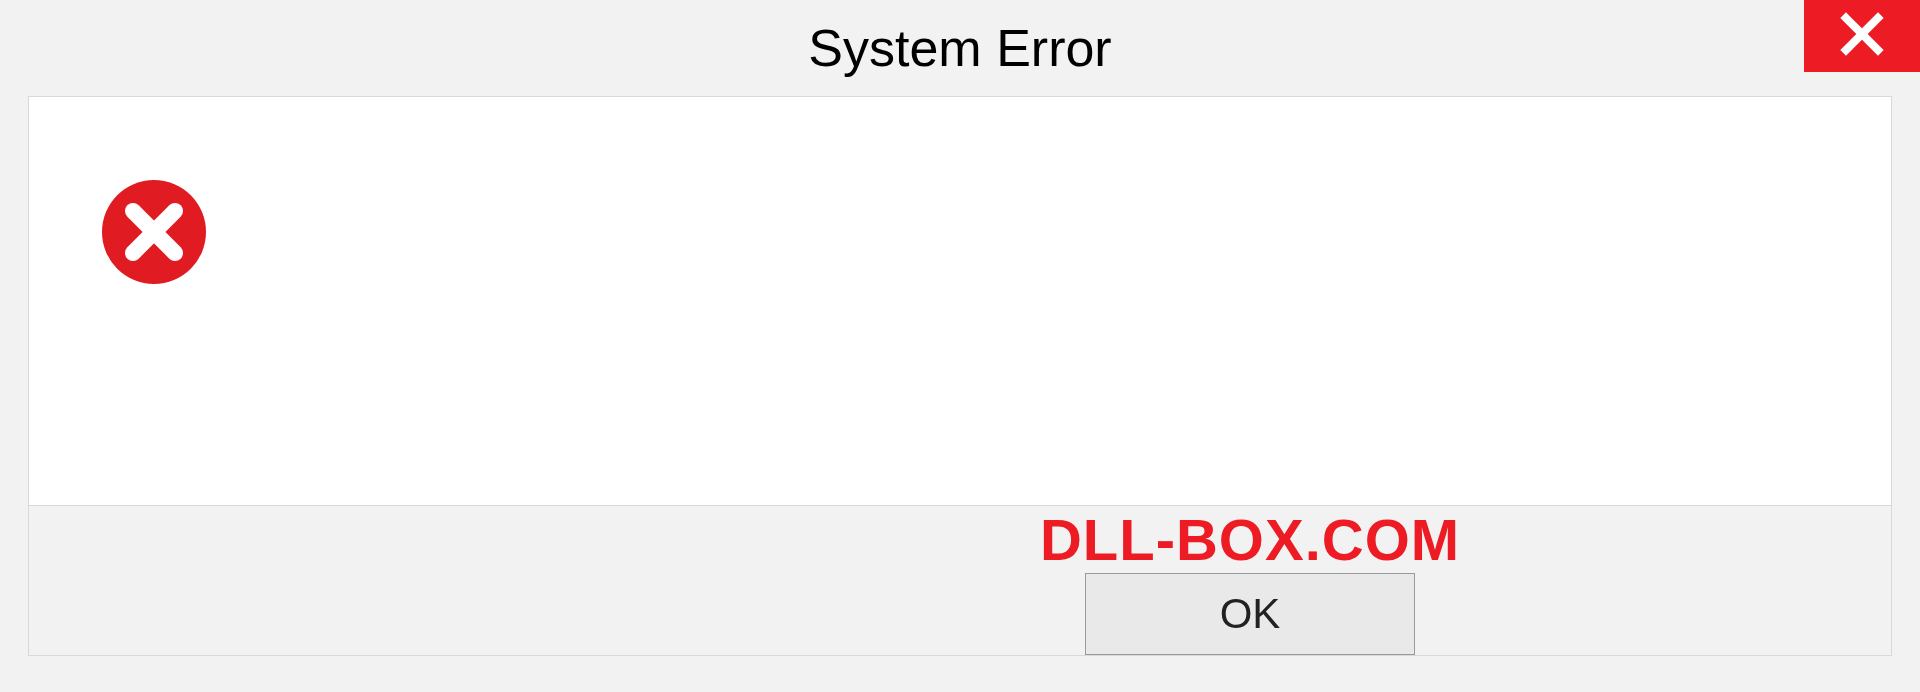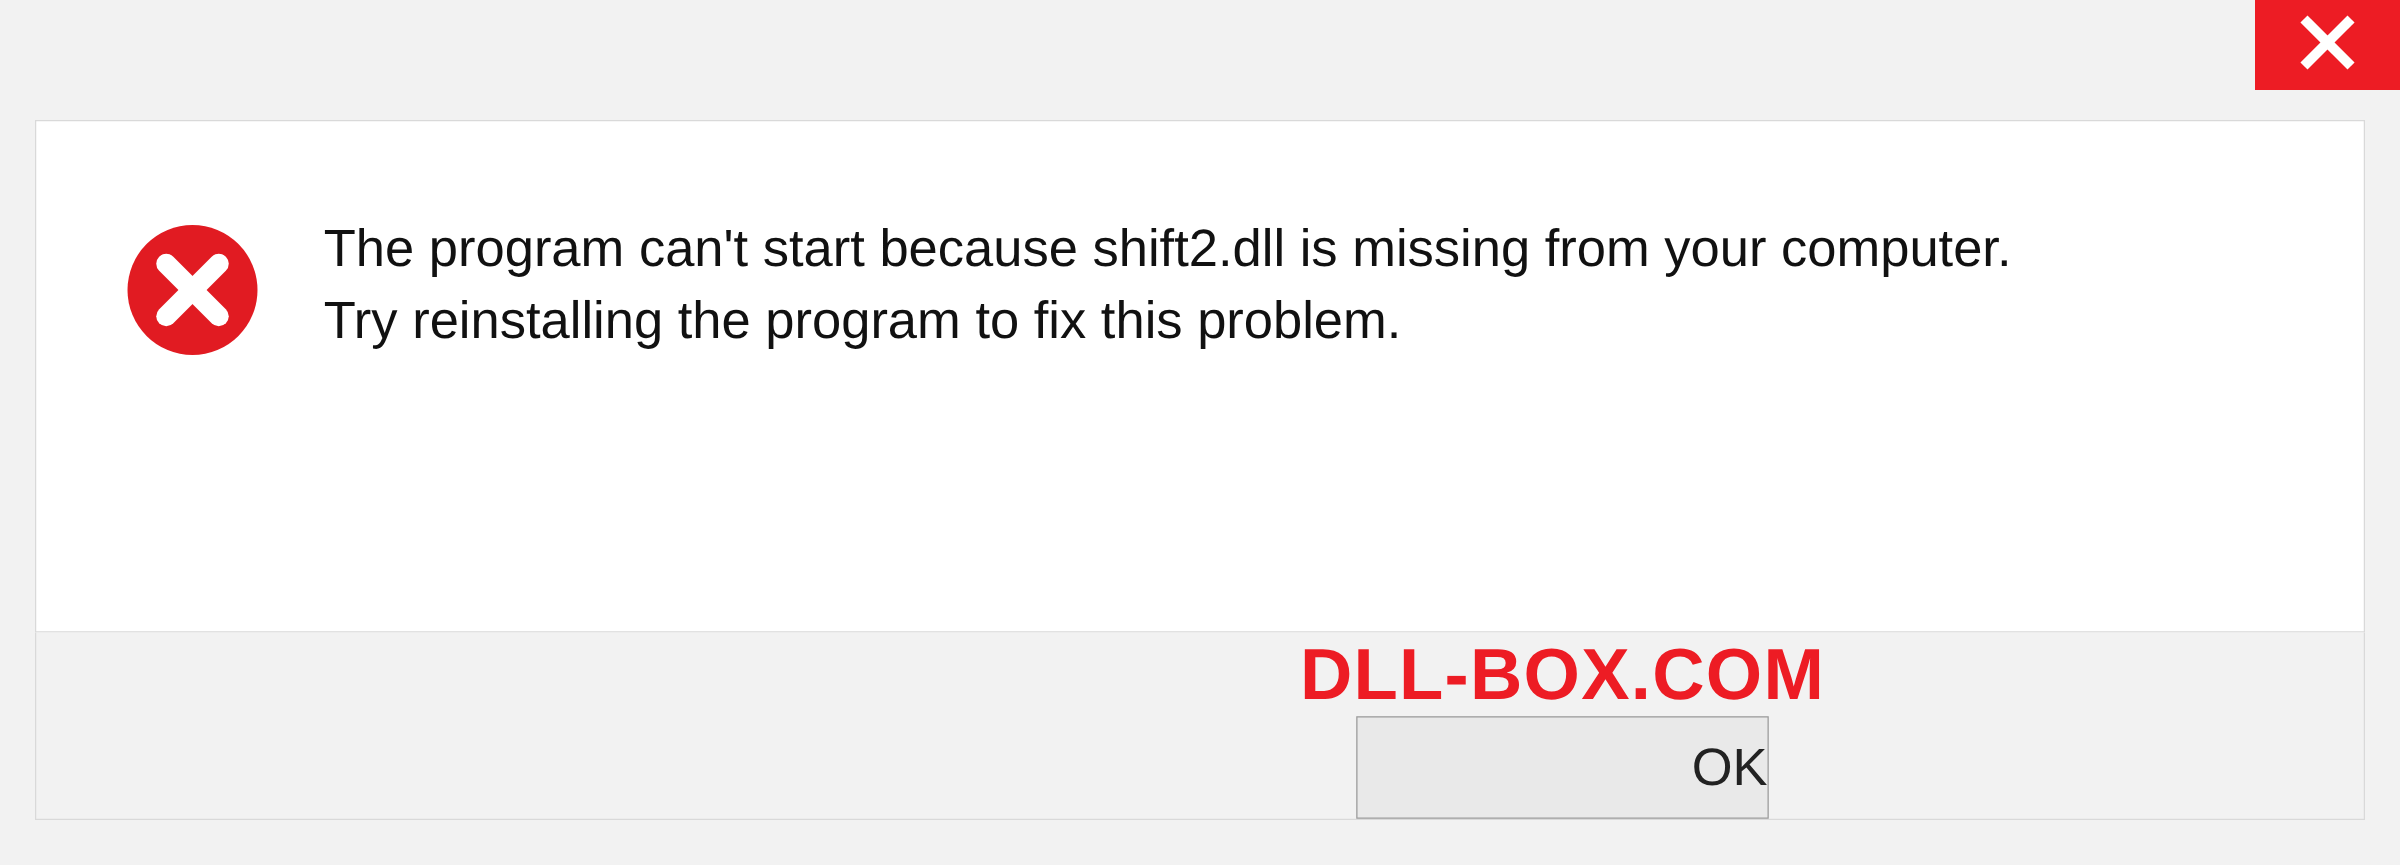--- a/index.html
+++ b/index.html
@@ -93,50 +93,49 @@
     }
     .ok-button {
       width: 330px;
       height: 84px;
       background: #e9e9e9;
       border: 1px solid #9a9a9a;
       font-size: 42px;
       color: #222;
       display: flex;
       align-items: center;
-      justify-content: flex-end;
+      justify-content: center;
       cursor: pointer;
       user-select: none;
     }
   </style>
 </head>
 <body>
 
 <div class="titlebar">
+  <span class="title-text">System Error</span>
   <div class="close-btn">
     <span>
       <svg viewBox="0 0 44 44">
         <line x1="6" y1="6" x2="38" y2="38" stroke="#ffffff" stroke-width="8" stroke-linecap="square"></line>
         <line x1="38" y1="6" x2="6" y2="38" stroke="#ffffff" stroke-width="8" stroke-linecap="square"></line>
       </svg>
     </span>
   </div>
 </div>
 
 <div class="body-panel">
   <div class="error-icon">
     <svg viewBox="0 0 110 110">
       <circle cx="55" cy="55" r="52" fill="#e11b22"></circle>
       <circle cx="55" cy="55" r="52" fill="none" stroke="#ffffff" stroke-width="0"></circle>
       <line x1="34" y1="34" x2="76" y2="76" stroke="#ffffff" stroke-width="16" stroke-linecap="round"></line>
       <line x1="76" y1="34" x2="34" y2="76" stroke="#ffffff" stroke-width="16" stroke-linecap="round"></line>
     </svg>
   </div>
-  <div class="message">The program can't start because shift2.dll is missing from your computer.
-Try reinstalling the program to fix this problem.</div>
 </div>
 
 <div class="footer">
   <div class="watermark">DLL-BOX.COM</div>
   <div class="ok-button">
     <span>OK</span>
   </div>
 </div>
 
 </body></html>

